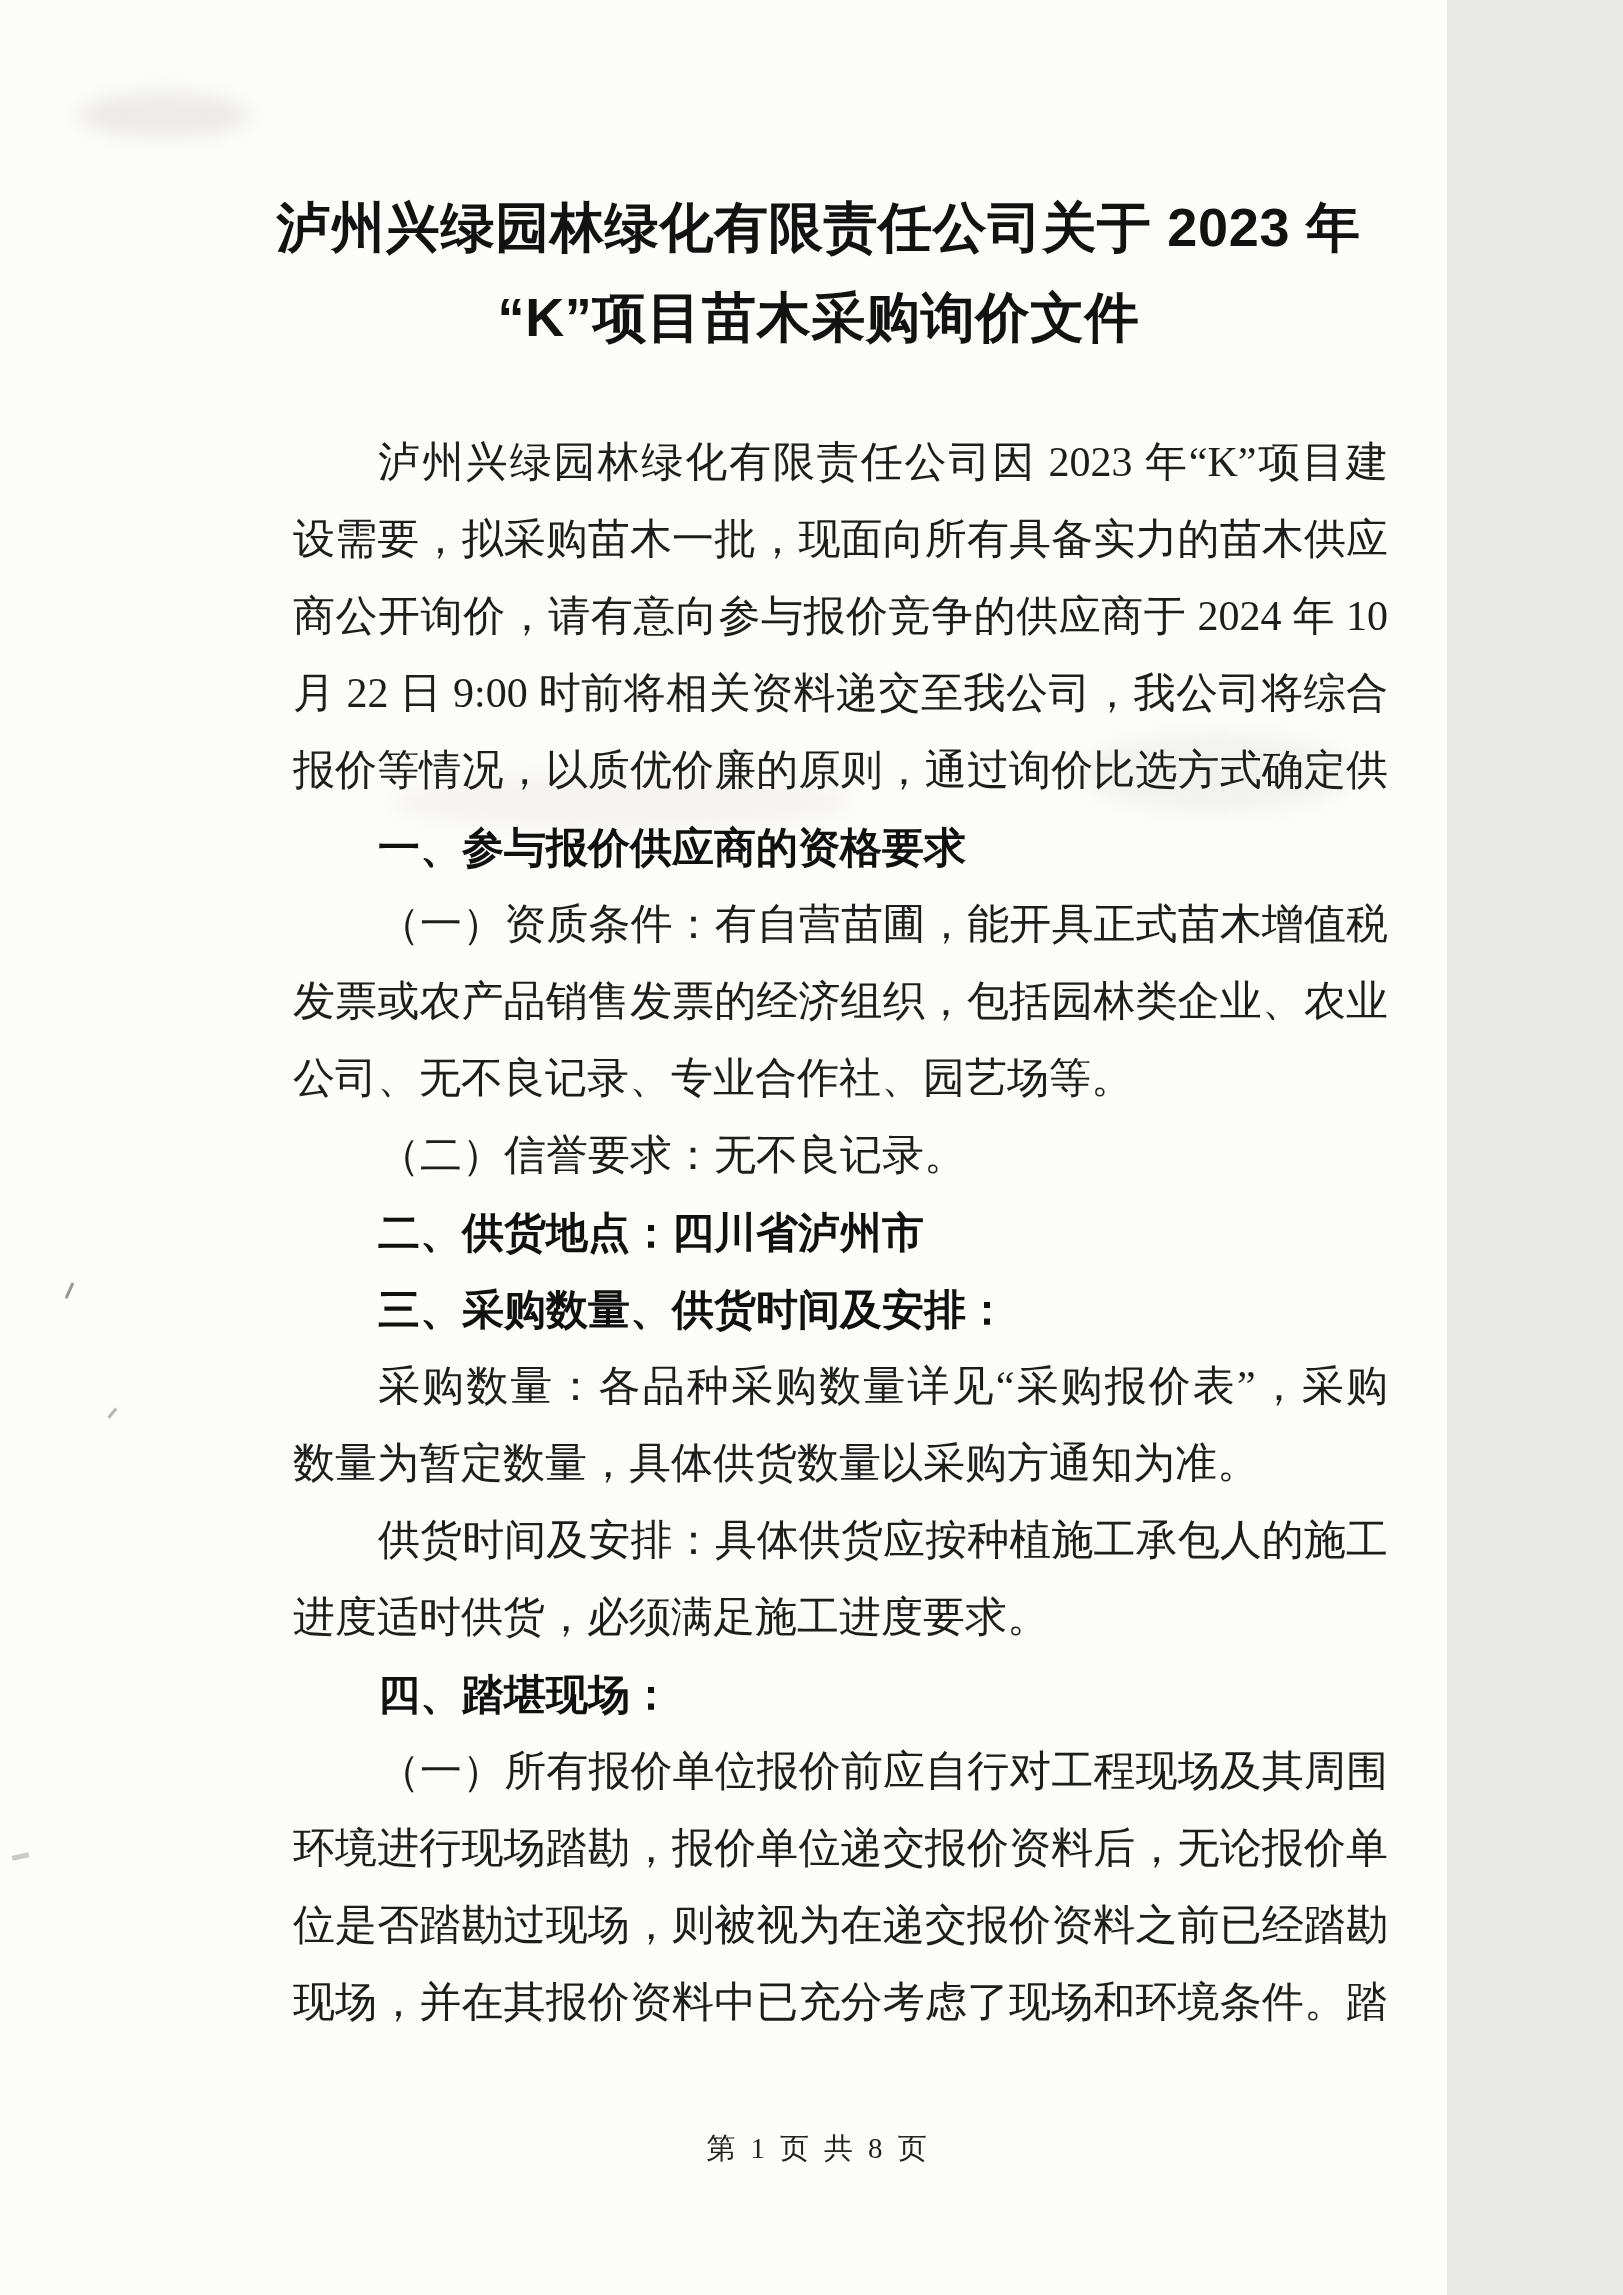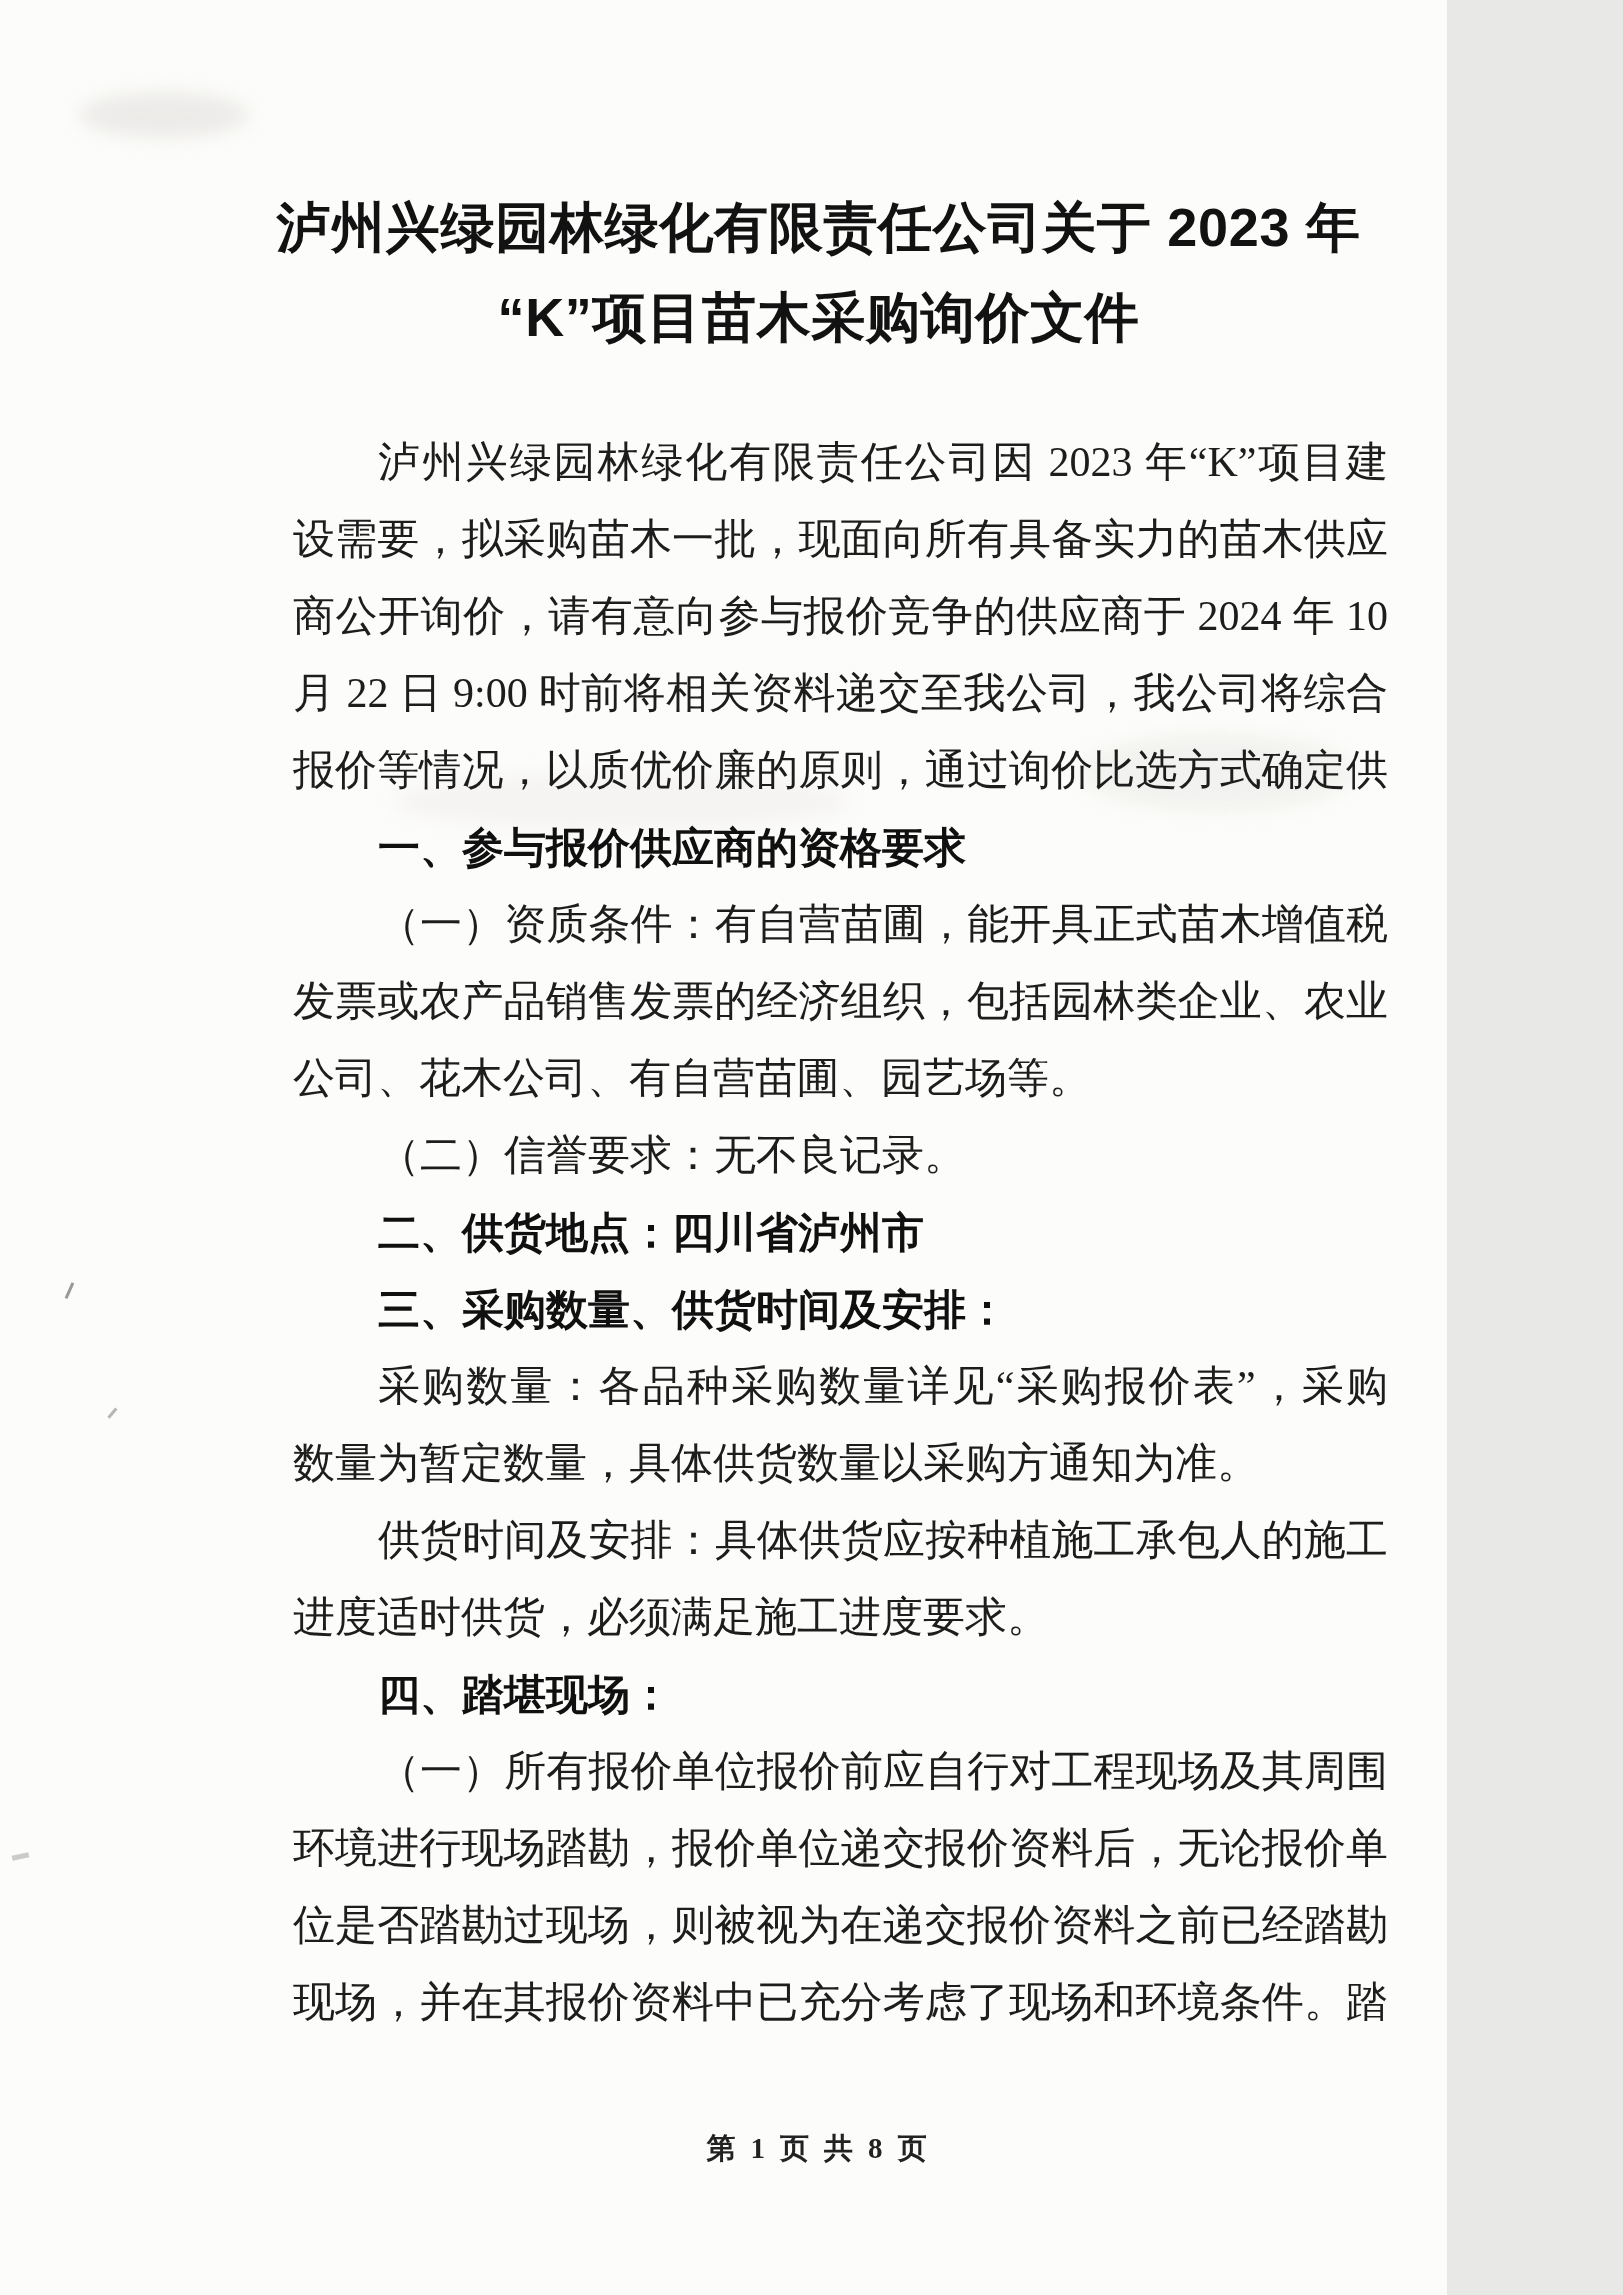--- a/index.html
+++ b/index.html
@@ -39,21 +39,20 @@
     font-weight:700;
     color:#101010;
   }
   .footer{
     top:2129px;
     text-align:center;
     font-size:29px;
     line-height:39px;
     color:#222;
     letter-spacing:3.9px;
-    font-weight:bold;
   }
   
   .smudge{position:absolute;border-radius:50%;filter:blur(9.2px);pointer-events:none;}
   .smudge.a{left:79px;top:92px;width:170px;height:46px;background:rgba(190,188,184,0.25);}
   .smudge.b{left:1080px;top:733px;width:275px;height:79px;background:rgba(200,198,192,0.18);}
   .smudge.c{left:393px;top:772px;width:458px;height:59px;background:rgba(205,203,198,0.15);}
   .tick{position:absolute;background:#6f6f6f;pointer-events:none;}
   .tick.t1{left:68px;top:1282px;width:2.6px;height:17px;transform:rotate(24deg);opacity:.7;}
   .tick.t2{left:111px;top:1407px;width:2.6px;height:11.8px;transform:rotate(40deg);opacity:.5;}
   .tick.t3{left:11.8px;top:1854px;width:17px;height:5.2px;transform:rotate(-12deg);opacity:.35;}
@@ -77,21 +76,21 @@
 
   <div class="content body-lines">
       <div class="line indent just">泸州兴绿园林绿化有限责任公司因 2023 年“K”项目建</div>
       <div class="line just">设需要，拟采购苗木一批，现面向所有具备实力的苗木供应</div>
       <div class="line just">商公开询价，请有意向参与报价竞争的供应商于 2024 年 10</div>
       <div class="line just">月 22 日 9:00 时前将相关资料递交至我公司，我公司将综合</div>
       <div class="line just">报价等情况，以质优价廉的原则，通过询价比选方式确定供</div>
       <div class="line bold indent">一、参与报价供应商的资格要求</div>
       <div class="line indent just">（一）资质条件：有自营苗圃，能开具正式苗木增值税</div>
       <div class="line just">发票或农产品销售发票的经济组织，包括园林类企业、农业</div>
-      <div class="line">公司、花木公司、有自营苗圃、园艺场等。</div>
+      <div class="line">公司、无不良记录、专业合作社、园艺场等。</div>
       <div class="line indent">（二）信誉要求：无不良记录。</div>
       <div class="line bold indent">二、供货地点：四川省泸州市</div>
       <div class="line bold indent">三、采购数量、供货时间及安排：</div>
       <div class="line indent just">采购数量：各品种采购数量详见“采购报价表”，采购</div>
       <div class="line">数量为暂定数量，具体供货数量以采购方通知为准。</div>
       <div class="line indent just">供货时间及安排：具体供货应按种植施工承包人的施工</div>
       <div class="line">进度适时供货，必须满足施工进度要求。</div>
       <div class="line bold indent">四、踏堪现场：</div>
       <div class="line indent just">（一）所有报价单位报价前应自行对工程现场及其周围</div>
       <div class="line just">环境进行现场踏勘，报价单位递交报价资料后，无论报价单</div>

